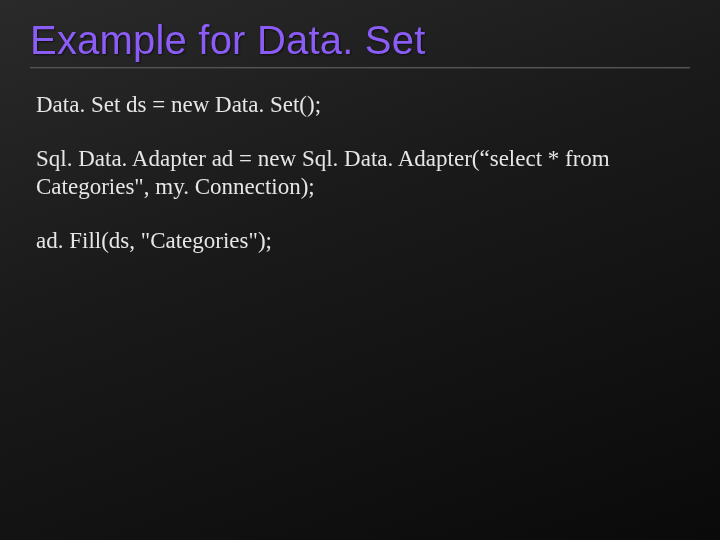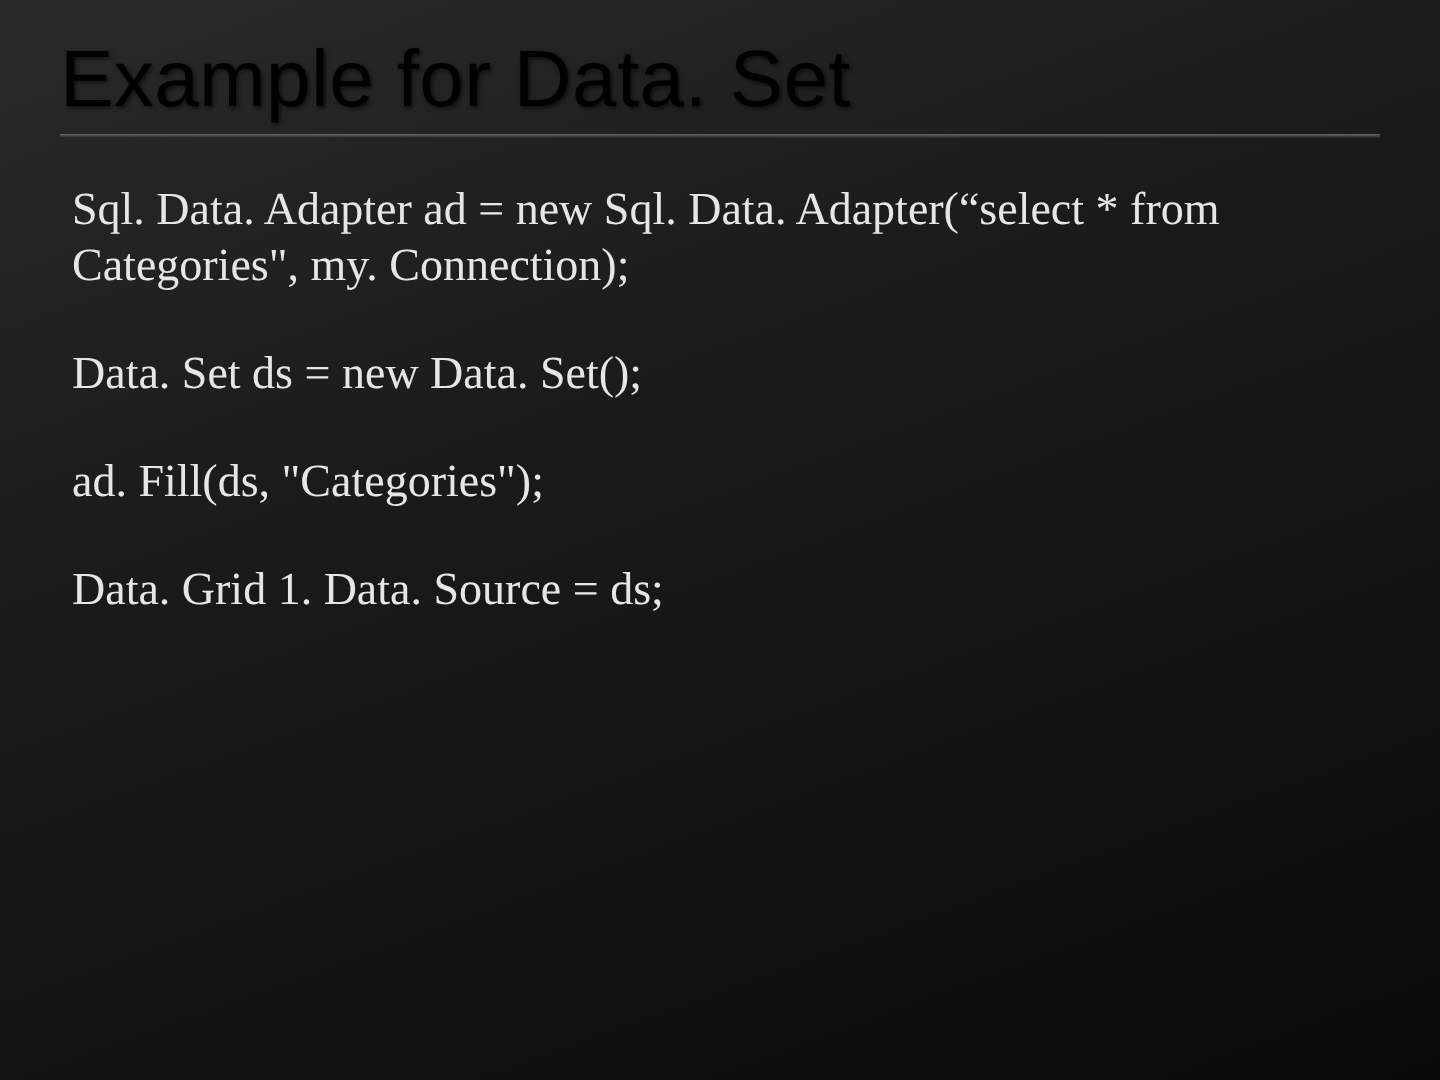--- a/index.html
+++ b/index.html
@@ -11,21 +11,21 @@
   }
   .slide {
     width: 100%;
     height: 100%;
     padding: 18px 30px 30px 30px;
     position: relative;
   }
   .title {
     font-size: 40px;
     font-weight: 400;
-    color: #000000;
+    color: #8b5cf6;
     letter-spacing: 0.2px;
     margin-bottom: 4px;
     text-shadow: 1px 1px 2px rgba(0,0,0,0.6);
   }
   .divider {
     height: 2px;
     width: 100%;
     background: linear-gradient(to bottom, #666 0%, #222 100%);
     margin-bottom: 22px;
   }
@@ -41,18 +41,17 @@
     font-weight: 400;
   }
 </style>
 </head>
 <body>
 
 <div class="slide">
   <h1 class="title">Example for Data. Set</h1>
   <div class="divider"></div>
   <div class="body">
+    <p class="code-para">Data. Set ds = new Data. Set();</p>
     <p class="code-para">Sql. Data. Adapter ad = new Sql. Data. Adapter(“select * from Categories", my. Connection);</p>
-    <p class="code-para">Data. Set ds = new Data. Set();</p>
     <p class="code-para">ad. Fill(ds, "Categories");</p>
-    <p class="code-para">Data. Grid 1. Data. Source = ds;</p>
   </div>
 </div>
 
 </body></html>

